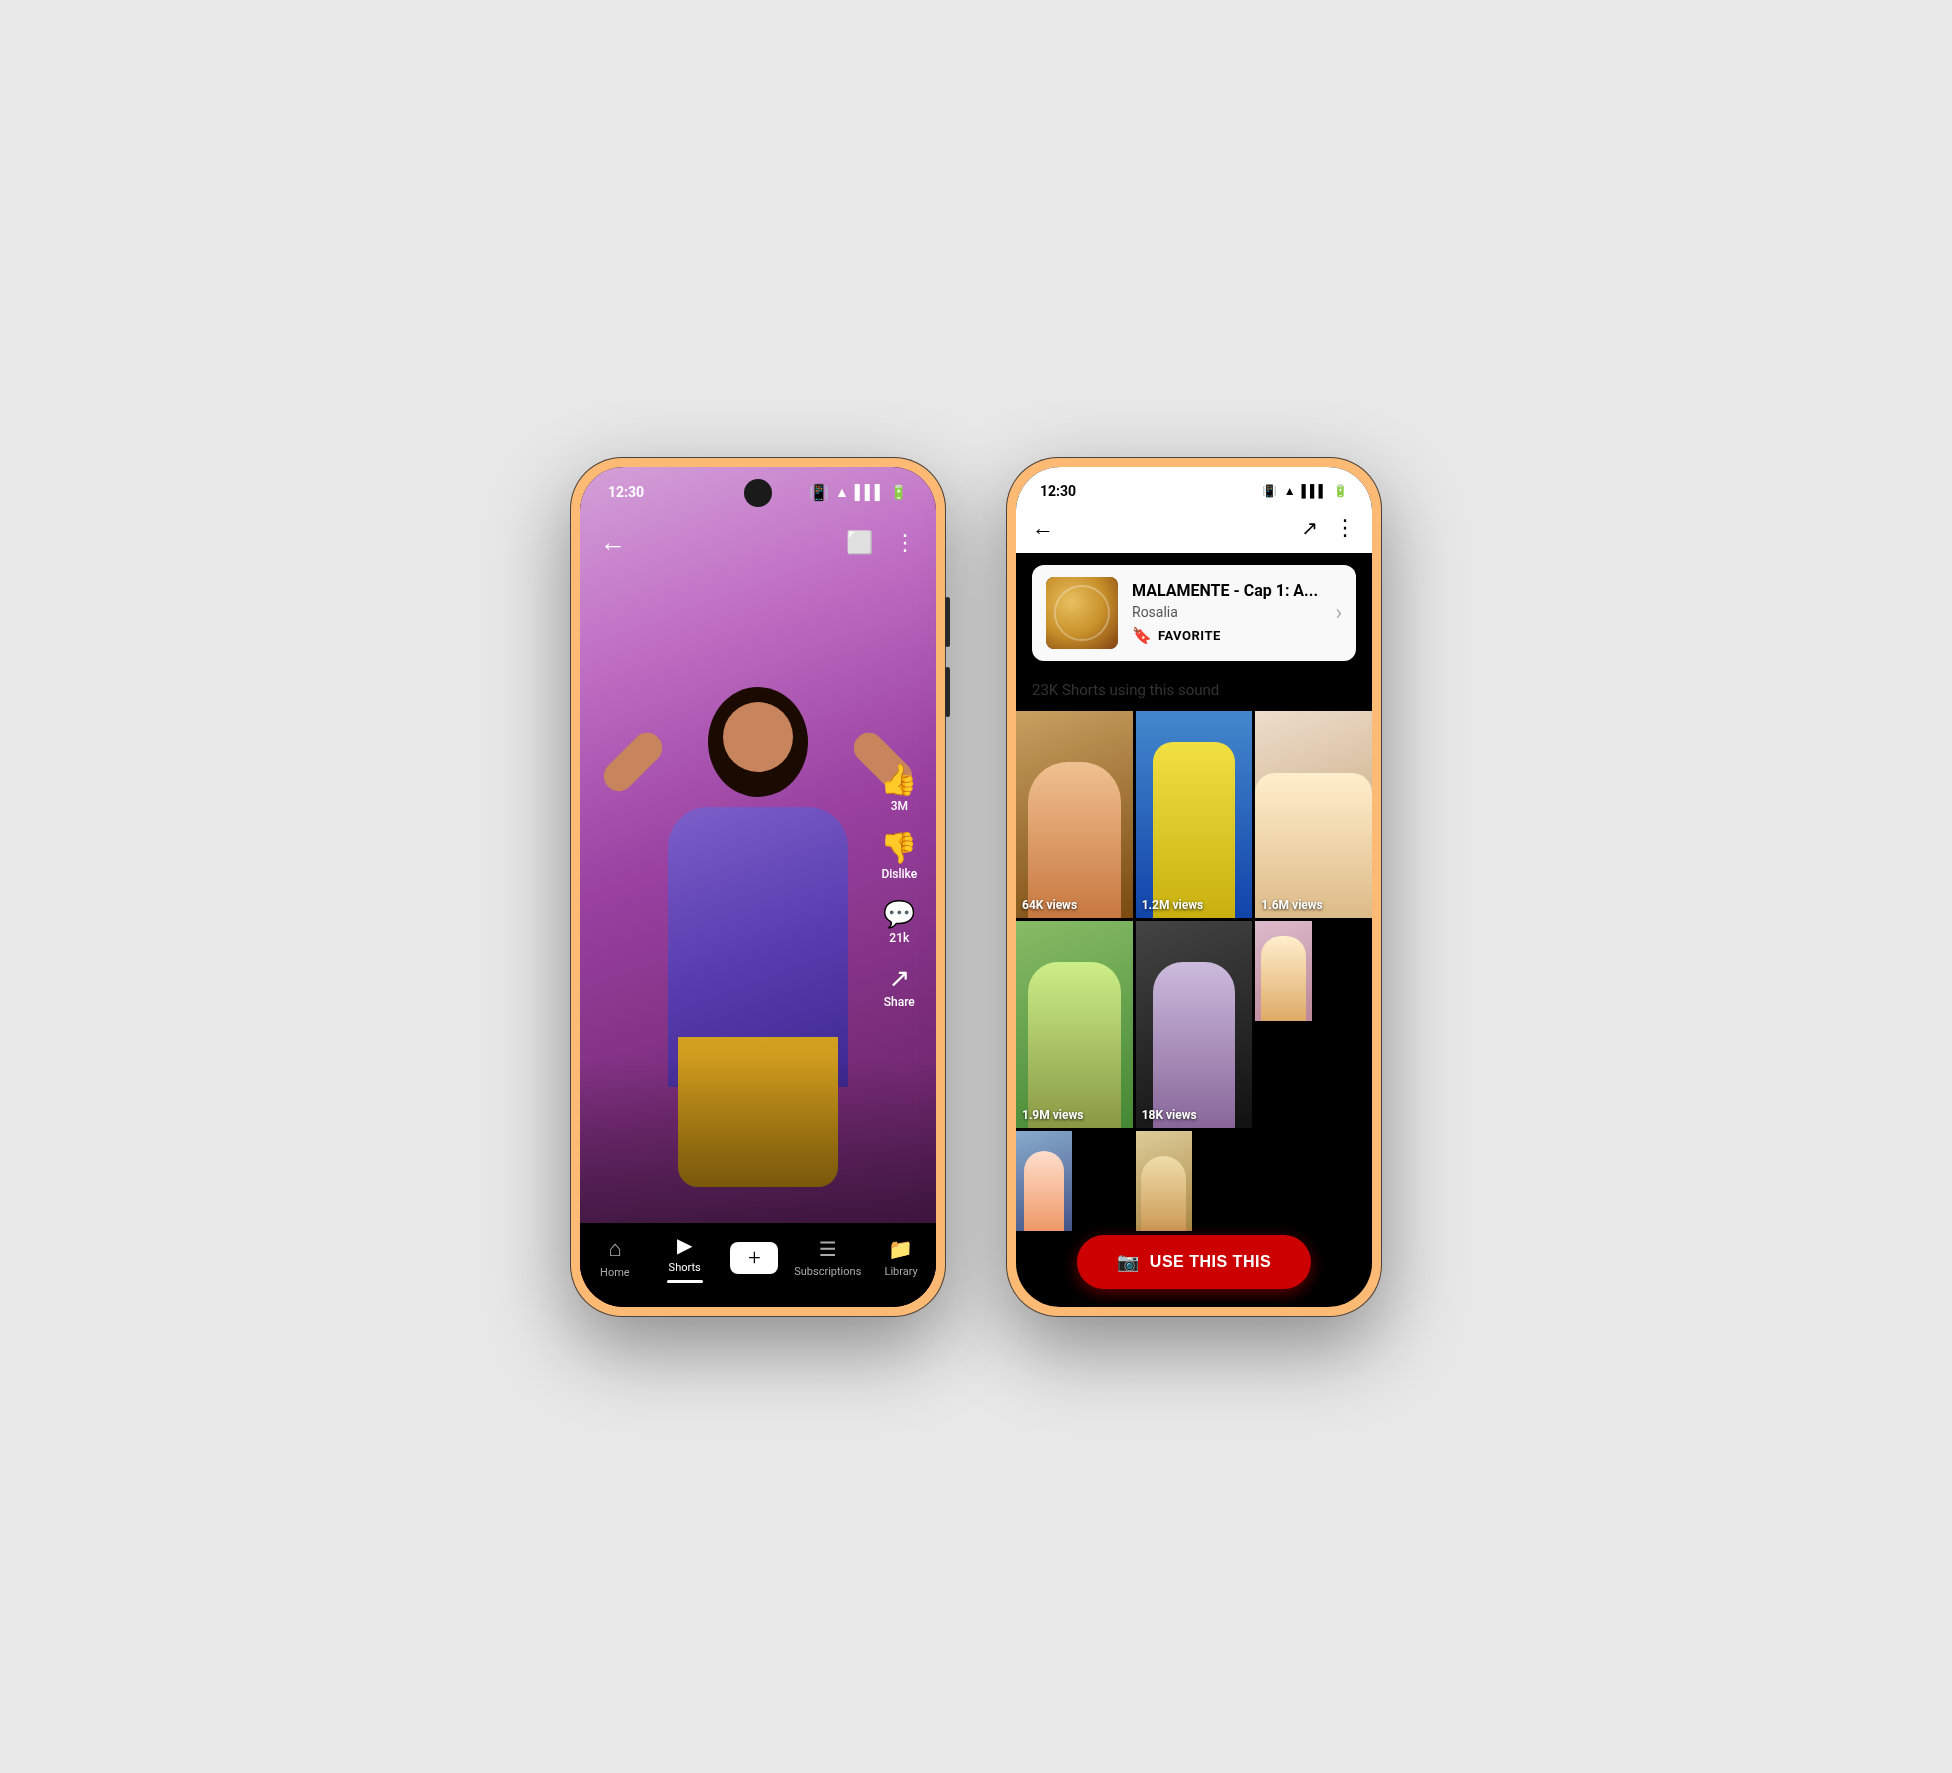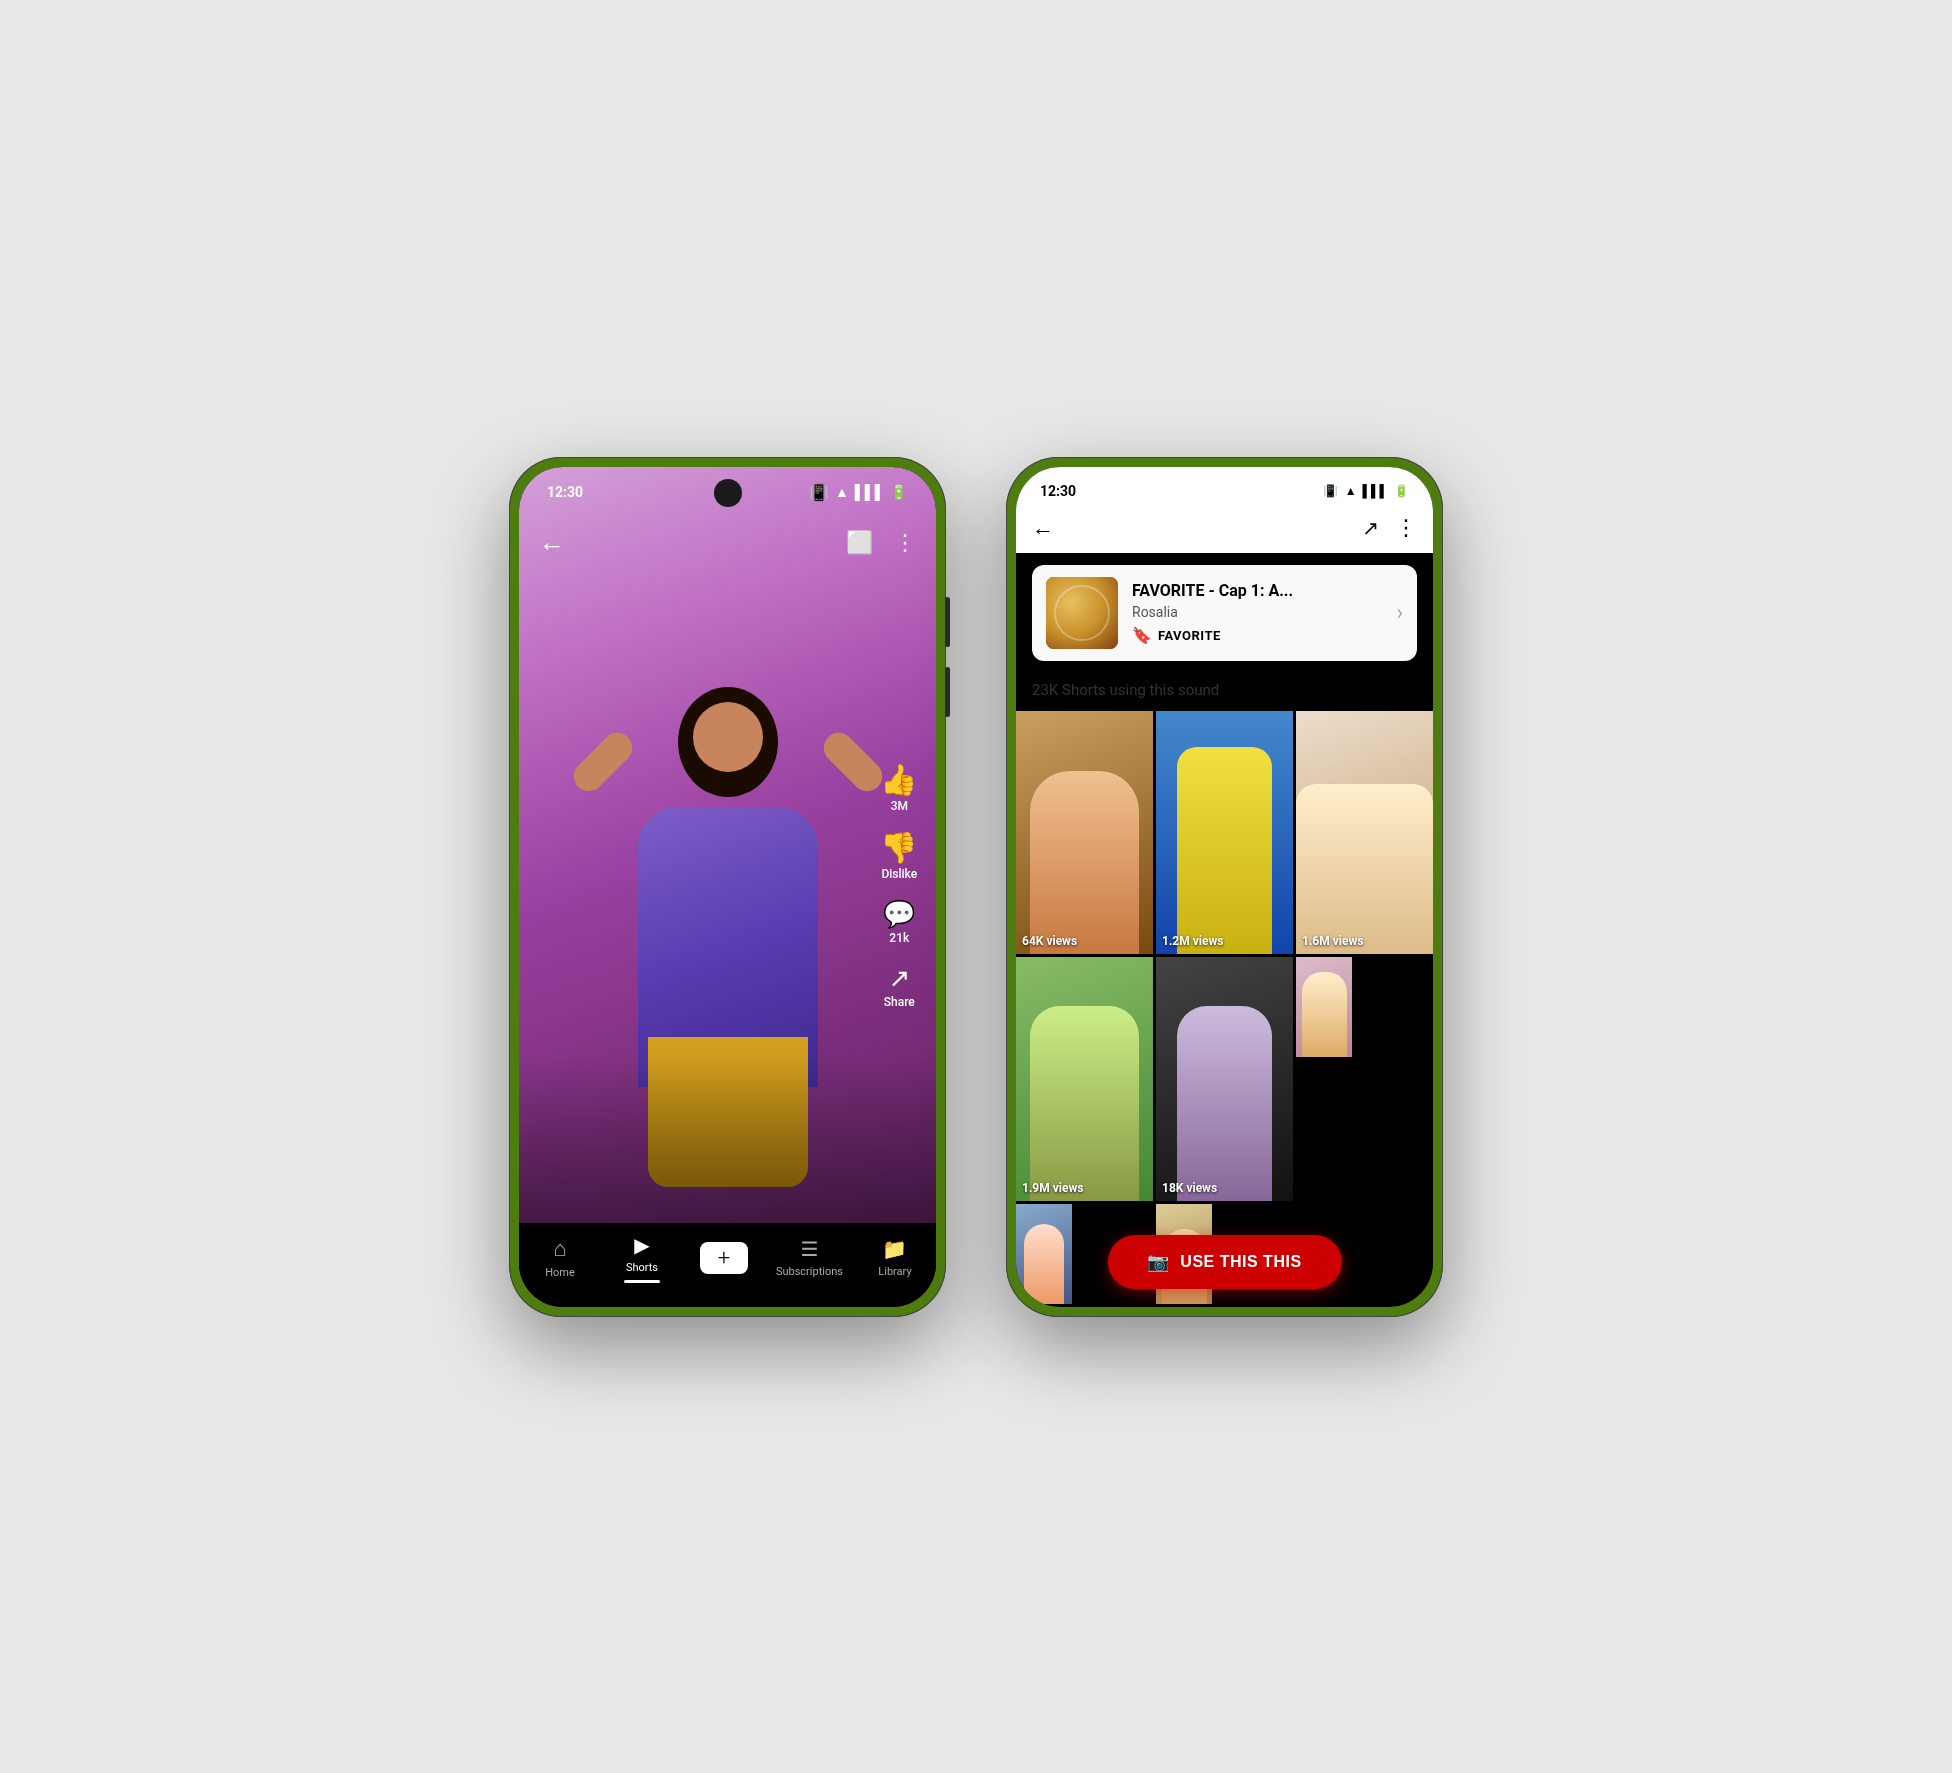--- a/index.html
+++ b/index.html
@@ -13,23 +13,23 @@
       padding: 40px;
     }
     .phones-container {
       display: flex;
       gap: 60px;
       align-items: center;
     }
 
     
     .phone {
-      width: 437px;
+      width: 376px;
       height: 860px;
-      background: #4d7c0f;
+      background: #fdba74;
       border-radius: 52px;
       padding: 10px;
       box-shadow: 0 30px 80px rgba(0,0,0,0.4), inset 0 0 0 1px #444;
       position: relative;
     }
     .phone-inner {
       width: 100%;
       height: 100%;
       border-radius: 44px;
       overflow: hidden;
@@ -508,21 +508,21 @@
       <div class="sound-card">
         <div class="sound-thumb">
 
           <div style="position:absolute;top:0;left:0;right:0;bottom:0;background:radial-gradient(circle at 35% 35%, #e8c060, #c8902a, #804010);border-radius:8px;"></div>
           <div style="position:absolute;top:8px;left:8px;right:8px;bottom:8px;border-radius:50%;border:2px solid rgba(255,255,255,0.3);"></div>
           <div class="sound-thumb-inner">
             <div class="play-triangle"></div>
           </div>
         </div>
         <div class="sound-info">
-          <div class="sound-title">FAVORITE - Cap 1: A...</div>
+          <div class="sound-title">MALAMENTE - Cap 1: A...</div>
           <div class="sound-artist">Rosalia</div>
           <div class="favorite-row">
             <span class="favorite-icon">🔖</span>
             <span class="favorite-label">FAVORITE</span>
           </div>
         </div>
         <span class="sound-chevron">›</span>
       </div>
 
       <div class="shorts-count">23K Shorts using this sound</div>

